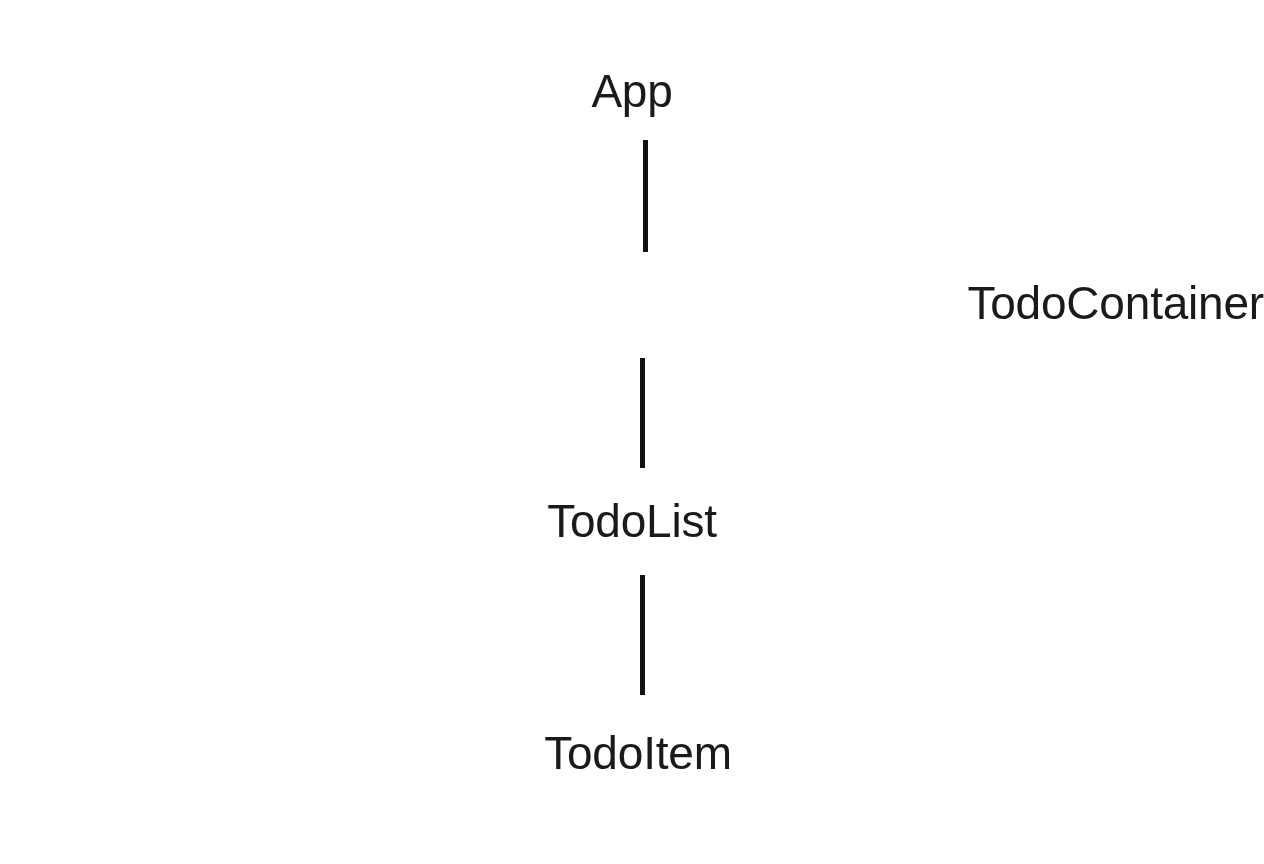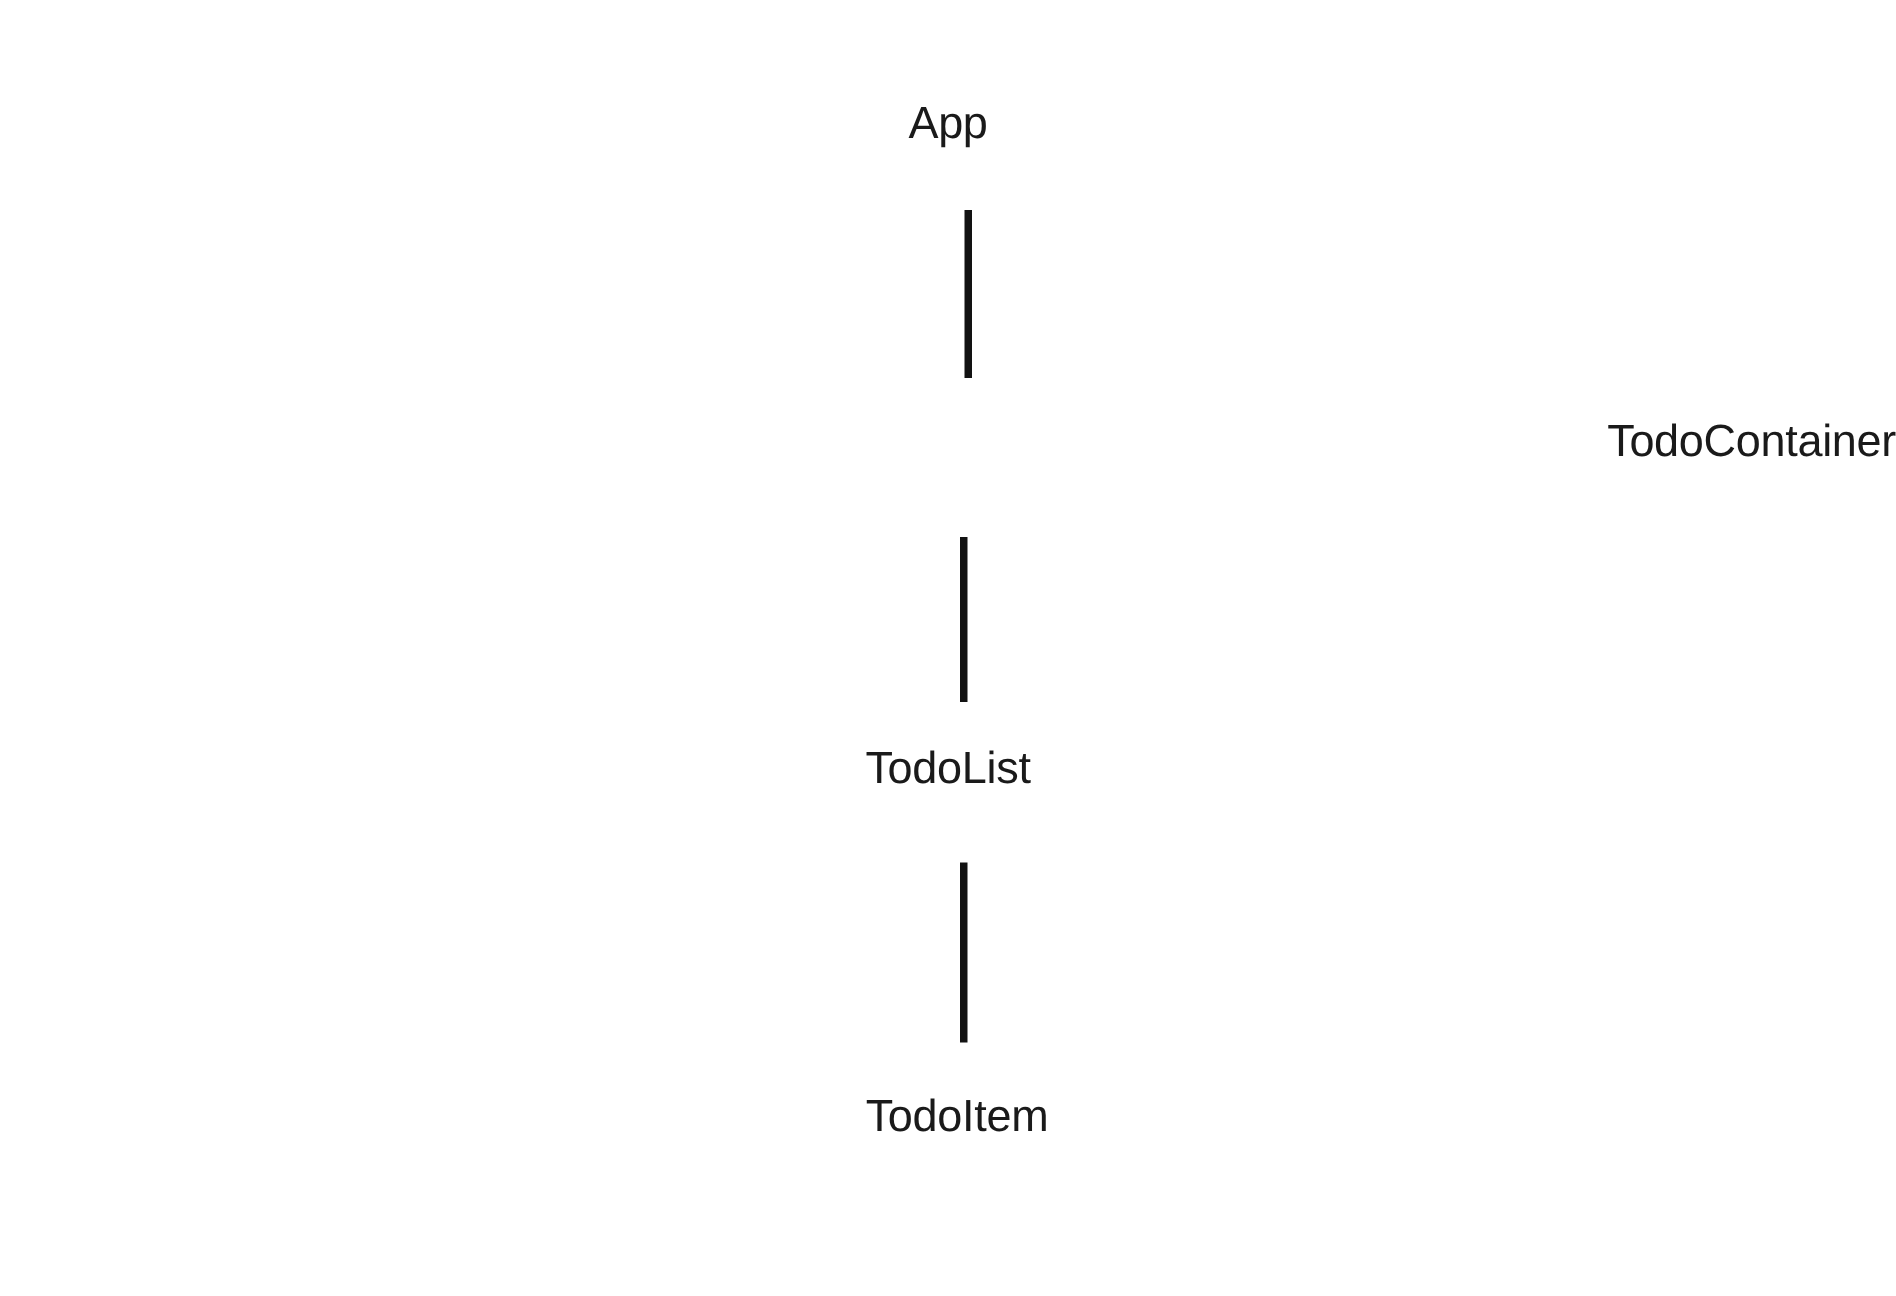--- a/index.html
+++ b/index.html
@@ -25,21 +25,21 @@
     top: 0;
     width: 1264px;
     height: 864px;
     display: flex;
     flex-direction: column;
     align-items: center;
   }
   .node {
     color: #1a1a1a;
     font-family: "Liberation Sans", sans-serif;
-    font-size: 30px;
+    font-size: 46px;
     font-weight: 400;
     line-height: 1;
     letter-spacing: -0.2px;
     white-space: nowrap;
     text-align: center;
   }
   .node-app       { position: absolute; top: 68px;  left: 0; right: 0; }
   .node-container { position: absolute; top: 280px; left: 0; right: 0; text-align: right; }
   .node-list      { position: absolute; top: 498px; left: 0; right: 0; }
   .node-item      { position: absolute; top: 730px; left: 0; right: 0; padding-left: 12px; }

